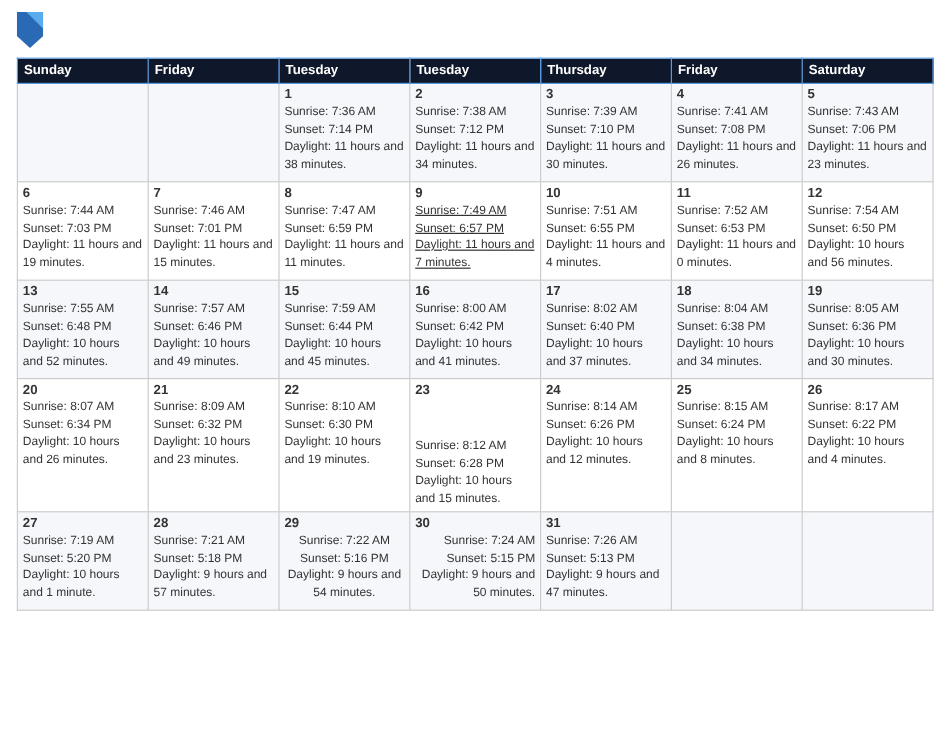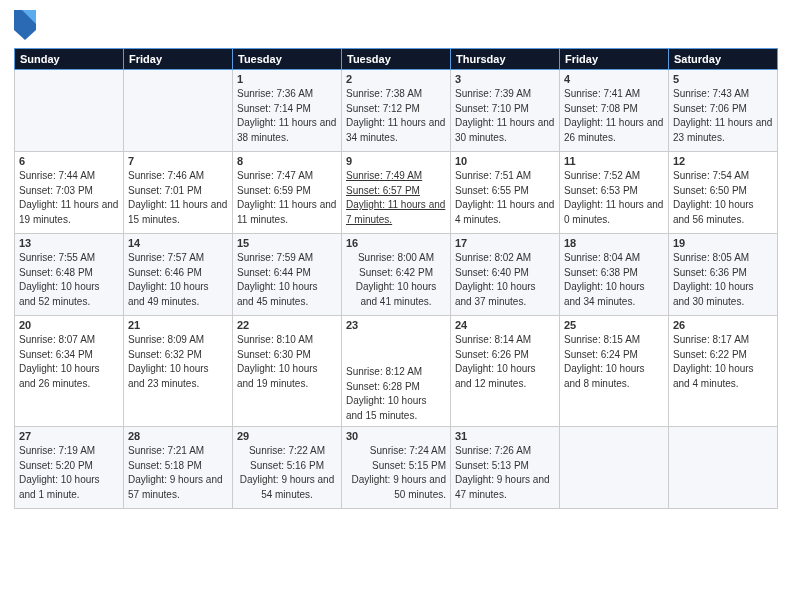--- a/index.html
+++ b/index.html
@@ -224,21 +224,21 @@
 Daylight: 10 hours and 49 minutes.</div>
           </td>
           <td>
             <span class="day-number">15</span>
             <div class="day-info" style="white-space: pre-line;">Sunrise: 7:59 AM
 Sunset: 6:44 PM
 Daylight: 10 hours and 45 minutes.</div>
           </td>
           <td>
             <span class="day-number">16</span>
-            <div class="day-info" style="white-space: pre-line; text-align: center;">Sunrise: 8:00 AM
+            <div class="day-info" style="white-space: pre-line;">Sunrise: 8:00 AM
 Sunset: 6:42 PM
 Daylight: 10 hours and 41 minutes.</div>
           </td>
           <td>
             <span class="day-number">17</span>
             <div class="day-info" style="white-space: pre-line;">Sunrise: 8:02 AM
 Sunset: 6:40 PM
 Daylight: 10 hours and 37 minutes.</div>
           </td>
           <td>

